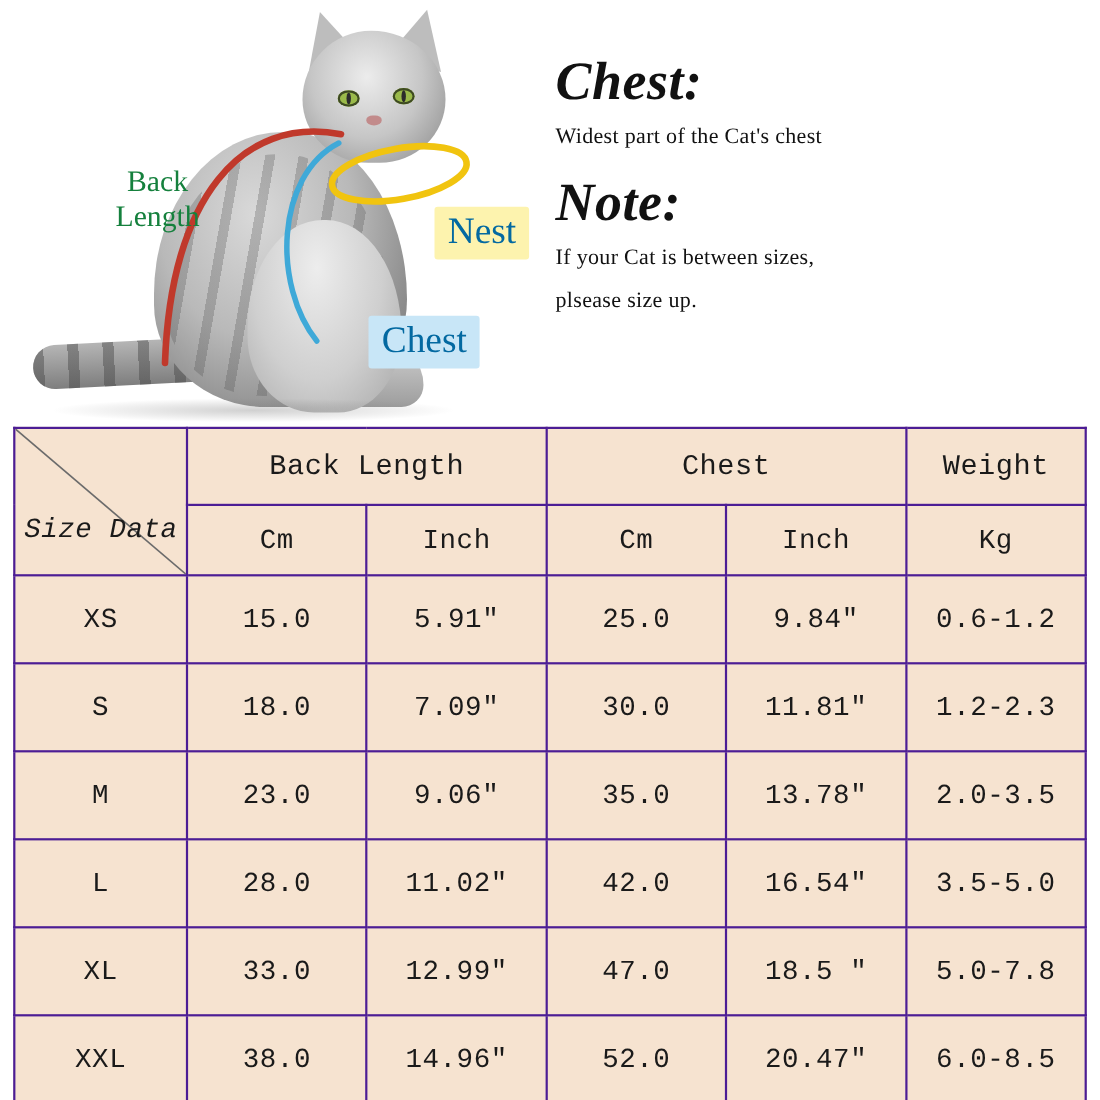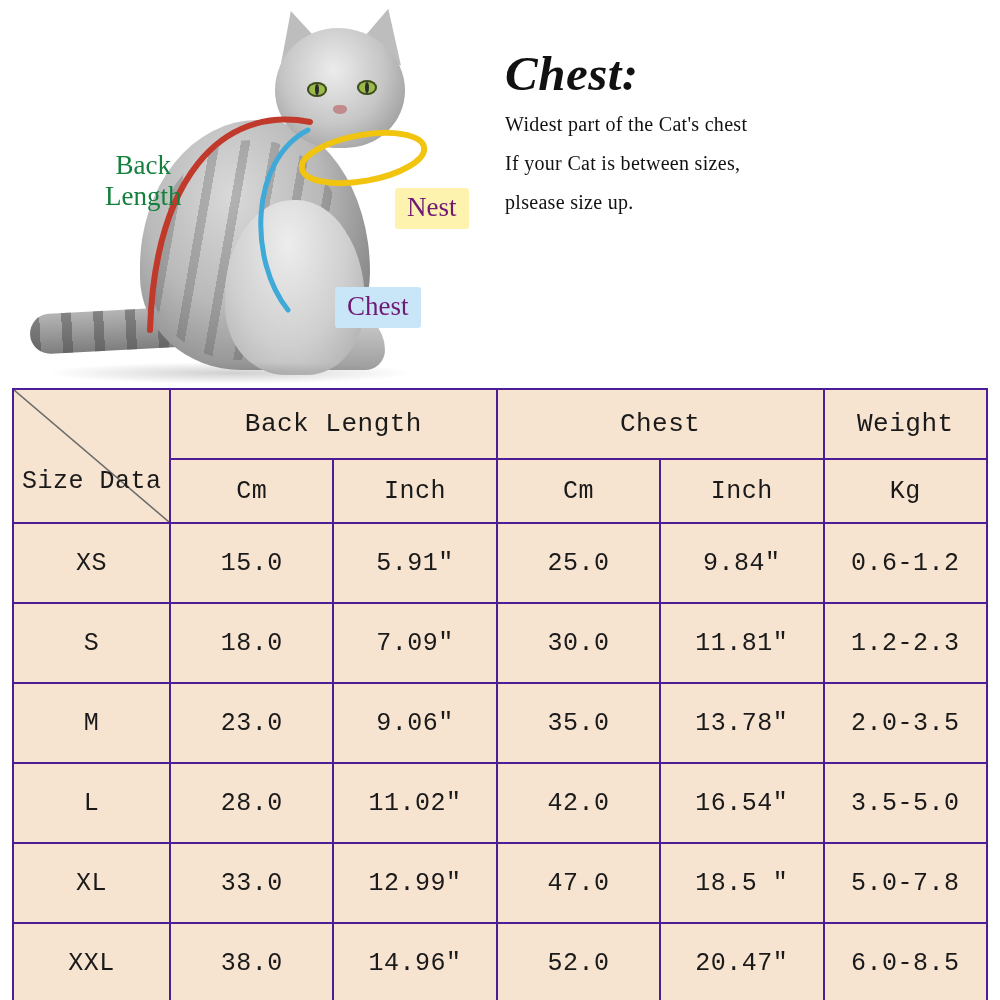--- a/index.html
+++ b/index.html
@@ -146,24 +146,24 @@
     position: absolute;
     font-family: "Liberation Serif", serif;
     font-size: 27px;
     color: #15803d;
     line-height: 1.15;
   }
   .label-back { left: 85px; top: 140px; text-align: center; }
 
   .label-chip {
     position: absolute;
-    font-size: 27px;
+    font-size: 34px;
     padding: 4px 12px 6px 12px;
     border-radius: 3px;
-    color: #701a75;
+    color: #0369a1;
   }
   .chip-nest { left: 375px; top: 178px; background: #fdf3ae; }
   .chip-chest { left: 315px; top: 277px; background: #c8e6f7; }
 
   
   .notes {
     position: absolute;
     left: 505px;
     top: 45px;
     width: 480px;
@@ -211,20 +211,21 @@
   }
   .size-table .hdr-unit {
     height: 62px;
     font-size: 25px;
   }
   .corner-cell {
     position: relative;
     width: 155px;
     height: 130px;
     padding: 0;
+    font-style: italic;
   }
   .corner-cell .diag {
     position: absolute;
     left: 0; top: 0;
     width: 100%; height: 100%;
   }
   .corner-cell .corner-text {
     position: absolute;
     left: 8px;
     bottom: 26px;
@@ -265,20 +266,21 @@
       <div>Length</div>
     </div>
 
     <div class="label-chip chip-nest">Nest</div>
     <div class="label-chip chip-chest">Chest</div>
   </div>
 
   <div class="notes">
     <h2>Chest:</h2>
     <p>Widest part of the  Cat's chest</p>
+    <h2 class="note-head">Note:</h2>
     <p>If your  Cat  is between sizes,</p>
     <p>plsease size up.</p>
   </div>
 </div>
 
 <table class="size-table">
   <thead>
     <tr>
       <th class="corner-cell" rowspan="2">
         <svg class="diag" viewBox="0 0 155 130" preserveAspectRatio="none">

